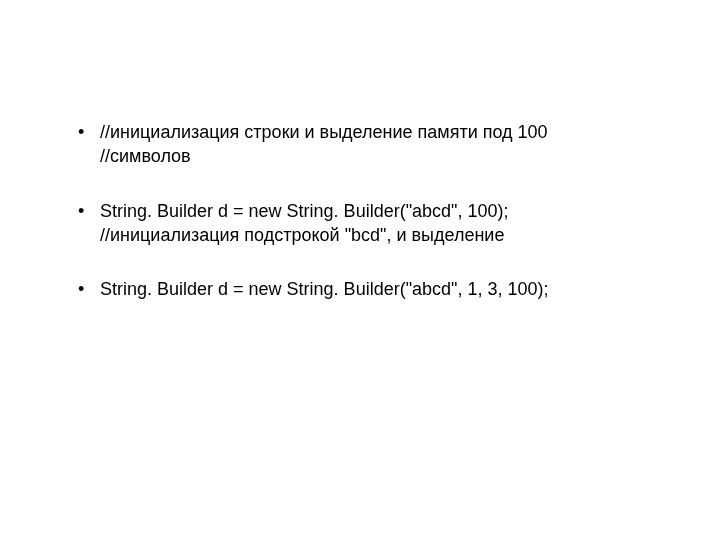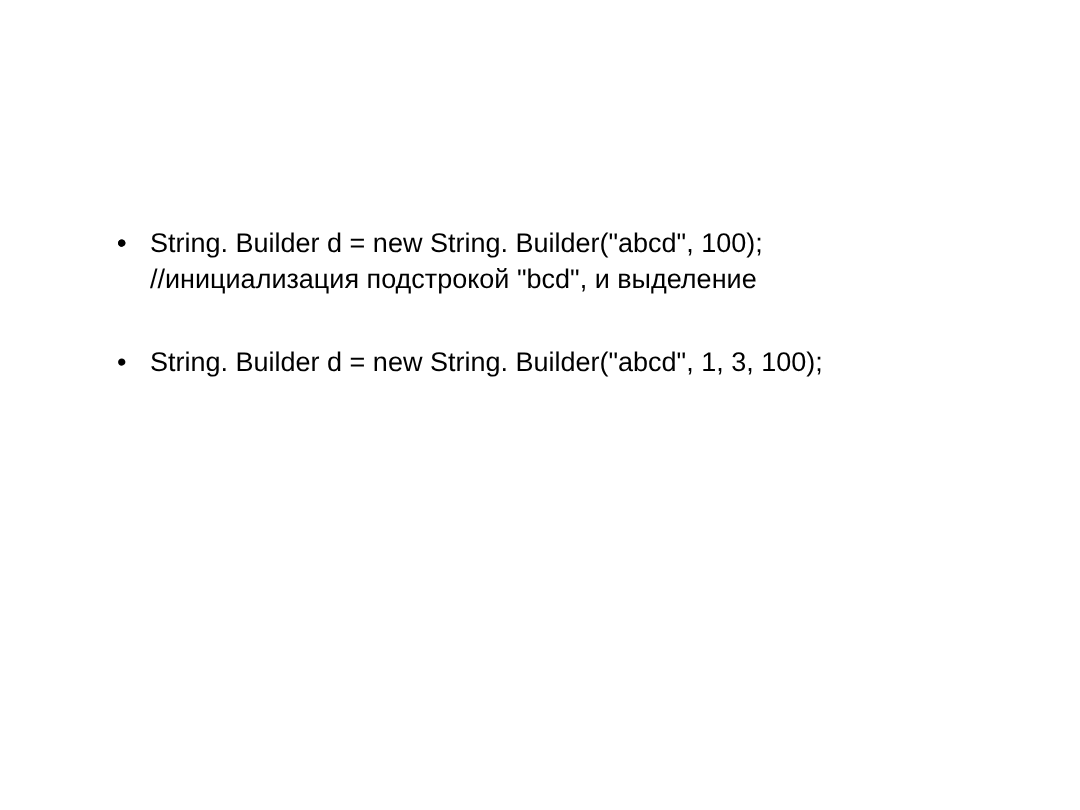--- a/index.html
+++ b/index.html
@@ -34,20 +34,22 @@
     }
     .line {
       display: block;
     }
   </style>
 </head>
 <body>
 
 <ul>
   <li>
+    <span class="line">//инициализация строки и выделение памяти под 100</span>
+    <span class="line">//символов</span>
   </li>
   <li>
     <span class="line">String. Builder d = new String. Builder("abcd", 100);</span>
     <span class="line">//инициализация подстрокой "bcd", и выделение</span>
   </li>
   <li>
     <span class="line">String. Builder d = new String. Builder("abcd", 1, 3, 100);</span>
   </li>
 </ul>
 

